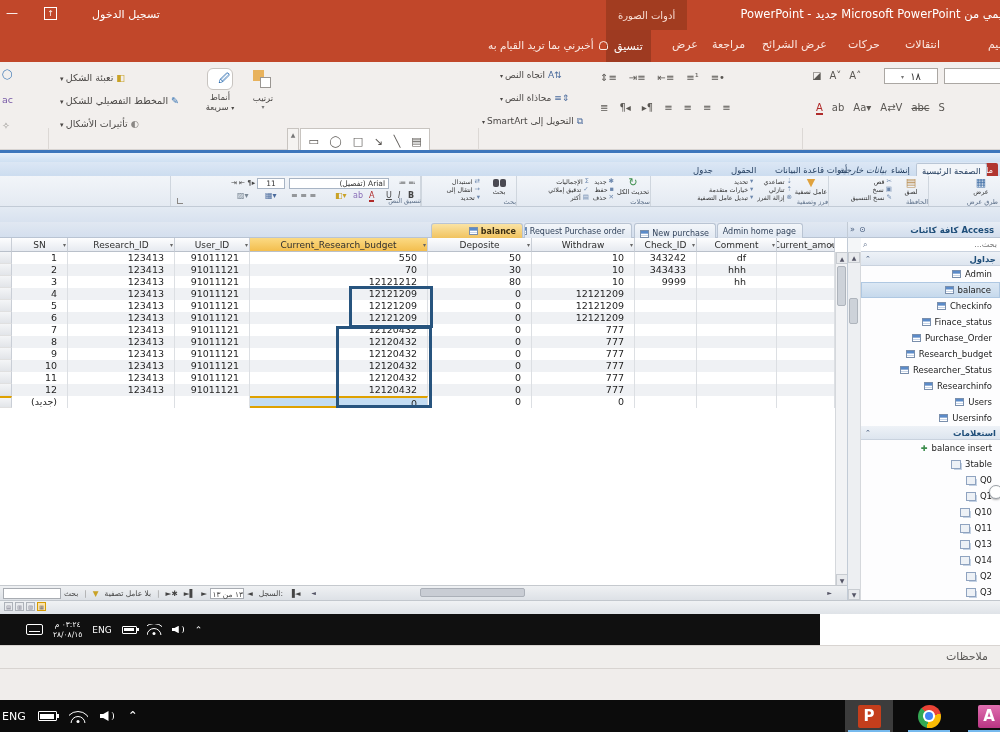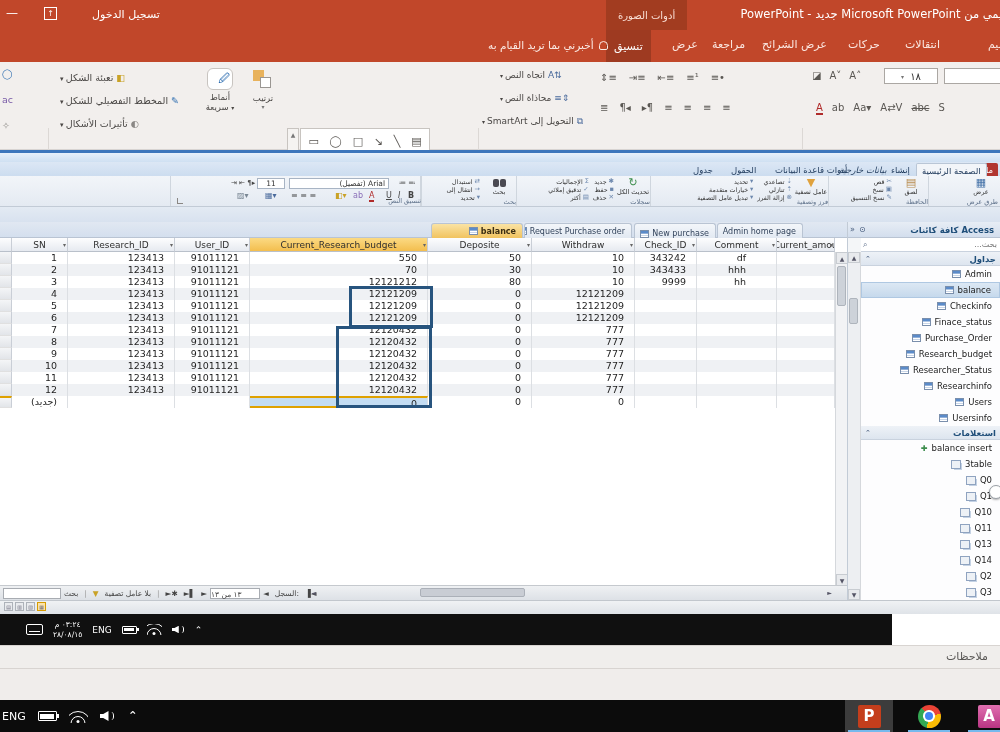--- a/index.html
+++ b/index.html
@@ -59,21 +59,21 @@
   .selcell{background:#C3DCF2 !important;border-top:2px solid #DFA100;border-bottom:2px solid #DFA100}
   .rowsel{background:linear-gradient(#F4F5F7,#E2E5E9);border-right:1px solid #C9CED6;border-bottom:1px solid #E0E0E0}
   .overlay-rect{position:absolute;border:3px solid #27547E;background:transparent;z-index:5}
   
   .vscroll{left:835px;top:252px;width:12px;height:335px;background:#F2F3F5;border-left:1px solid #D5D8DC}
   .sbtn{position:absolute;width:12px;height:12px;background:#E8EAED;border:1px solid #C8CCD1;font-size:6px;color:#556;display:flex;align-items:center;justify-content:center}
   .sthumb{position:absolute;background:#CDD2D9;border:1px solid #AEB4BC;border-radius:2px}
   
   .recnav{left:0;top:585px;width:847px;height:15px;background:linear-gradient(#EFF1F3,#DDE1E6);border-top:1px solid #C5C9CE;display:flex;align-items:center;font-size:7.5px;color:#444}
   .rn{margin:0 3px;white-space:nowrap}
-  .rn-box{width:50px;height:11px;background:#fff;border:1px solid #A8ACB2;text-align:left;font-size:7.5px;line-height:11px}
+  .rn-box{width:34px;height:11px;background:#fff;border:1px solid #A8ACB2;text-align:right;font-size:7.5px;line-height:11px}
   .rn-input{width:58px;height:11px;background:#fff;border:1px solid #A8ACB2;margin-left:3px}
   .hthumb{position:absolute;left:420px;top:588px;width:105px;height:9px;background:#C9CDD4;border:1px solid #ABB0B8;border-radius:2px}
   .hsbtn{position:absolute;top:587px;width:11px;height:11px;font-size:6px;color:#556;display:flex;align-items:center;justify-content:center}
   
   .acc-status{left:0;top:600px;width:1000px;height:14px;background:linear-gradient(#F0F2F4,#DFE3E8);border-top:1px solid #C2C7CD;font-size:8.5px;color:#333}
   .viewbtns{position:absolute;left:4px;top:602px;display:flex;gap:2px}
   .vb{width:9px;height:9px;background:#E9EBEE;border:1px solid #ADB2B9;font-size:5px;color:#667;text-align:center;line-height:8px}
   .vb.on{border:1px solid #D79B00;background:#FBE2A8}
   
   .navpane{left:847px;top:222px;width:153px;height:378px;background:#F4F6F8;border-left:1px solid #C2CBD6}
@@ -83,21 +83,21 @@
   .np-search{height:14px;display:flex;align-items:center;border-bottom:1px solid #C9D2DE;background:#fff;margin-left:13px}
   .np-search input{flex:1;border:none;outline:none;font-size:8px;direction:rtl;padding:0 3px;font-family:"DejaVu Sans",sans-serif;background:transparent}
   .np-list{position:absolute;left:13px;right:0;top:30px;bottom:0;background:#FDFDFE;overflow:hidden}
   .np-sec{height:14px;background:linear-gradient(#EEF2F7,#DDE5EF);border-bottom:1px solid #C9D2DE;display:flex;align-items:center;justify-content:space-between;padding:0 4px;font-size:8.5px;font-weight:bold;color:#1F4E79}
   .np-sec .chev{font-size:7px;color:#44597A}
   .np-item{height:16px;display:flex;flex-direction:row-reverse;align-items:center;gap:4px;padding-right:8px;font-size:8.5px;color:#222;white-space:nowrap}
   .np-item.sel{background:linear-gradient(#DCE8F4,#C6D9EC);border:1px solid #AFC8E2}
   .q-ic{width:10px;height:9px;background:#EDF1F6;border:1px solid #8FA3C0;box-shadow:2px 2px 0 -1px #C4D2E4;flex:0 0 auto}
   .np-scroll{position:absolute;left:0;top:30px;bottom:0;width:13px;background:#EDEFF2;border-right:1px solid #D5D8DC}
   
-  .tb1{left:0;top:614px;width:892px;height:31px;background:#101010;display:flex;align-items:center}
+  .tb1{left:0;top:614px;width:820px;height:31px;background:#101010;display:flex;align-items:center}
   .tray1{display:flex;align-items:center;gap:10px;padding-left:26px;color:#fff}
   .clk{font-size:7.5px;line-height:1.3;text-align:center;color:#fff}
   .lang{font-size:9px;color:#fff}
   
   .notes{left:0;top:645px;width:1000px;height:23px;background:#F0EEEC;border-top:1px solid #D8D4D1}
   .notes-lbl{position:absolute;right:12px;top:650px;font-size:11px;color:#595755}
   .ppt-status{left:0;top:668px;width:1000px;height:32px;background:#F0EDEB;border-top:1px solid #D8D4D1}
   
   .tb2{left:0;top:700px;width:1000px;height:32px;background:#0C0C0C}
   .tray2{position:absolute;left:2px;top:700px;height:32px;display:flex;align-items:center;gap:12px;color:#fff}

